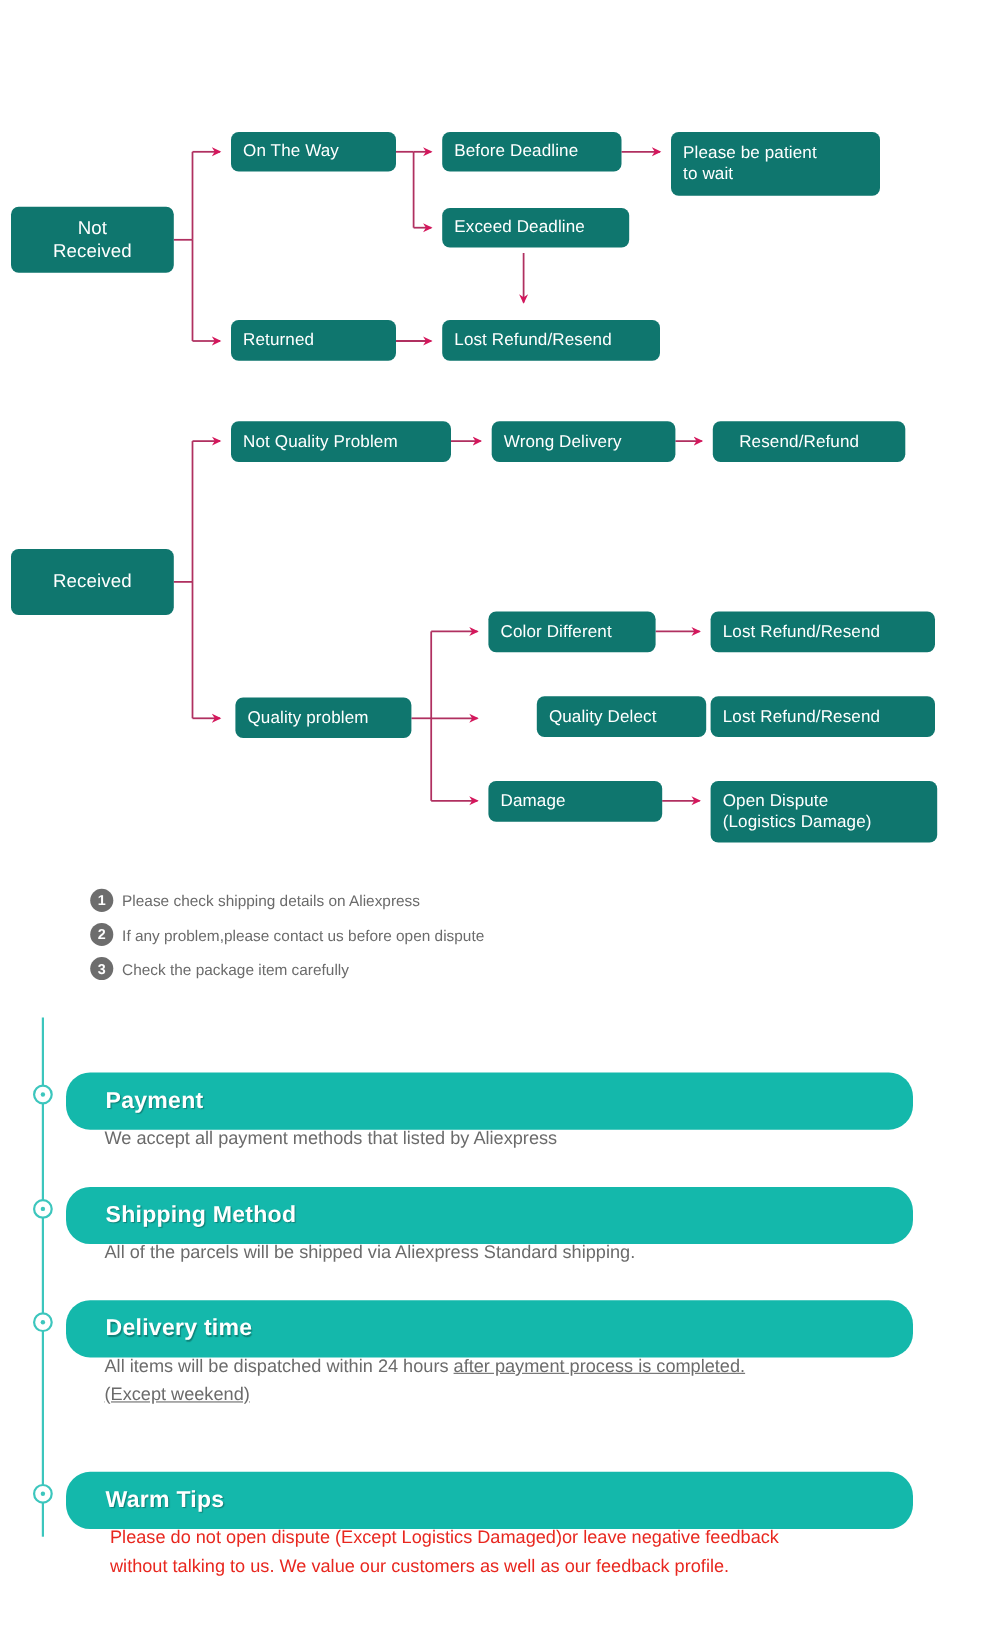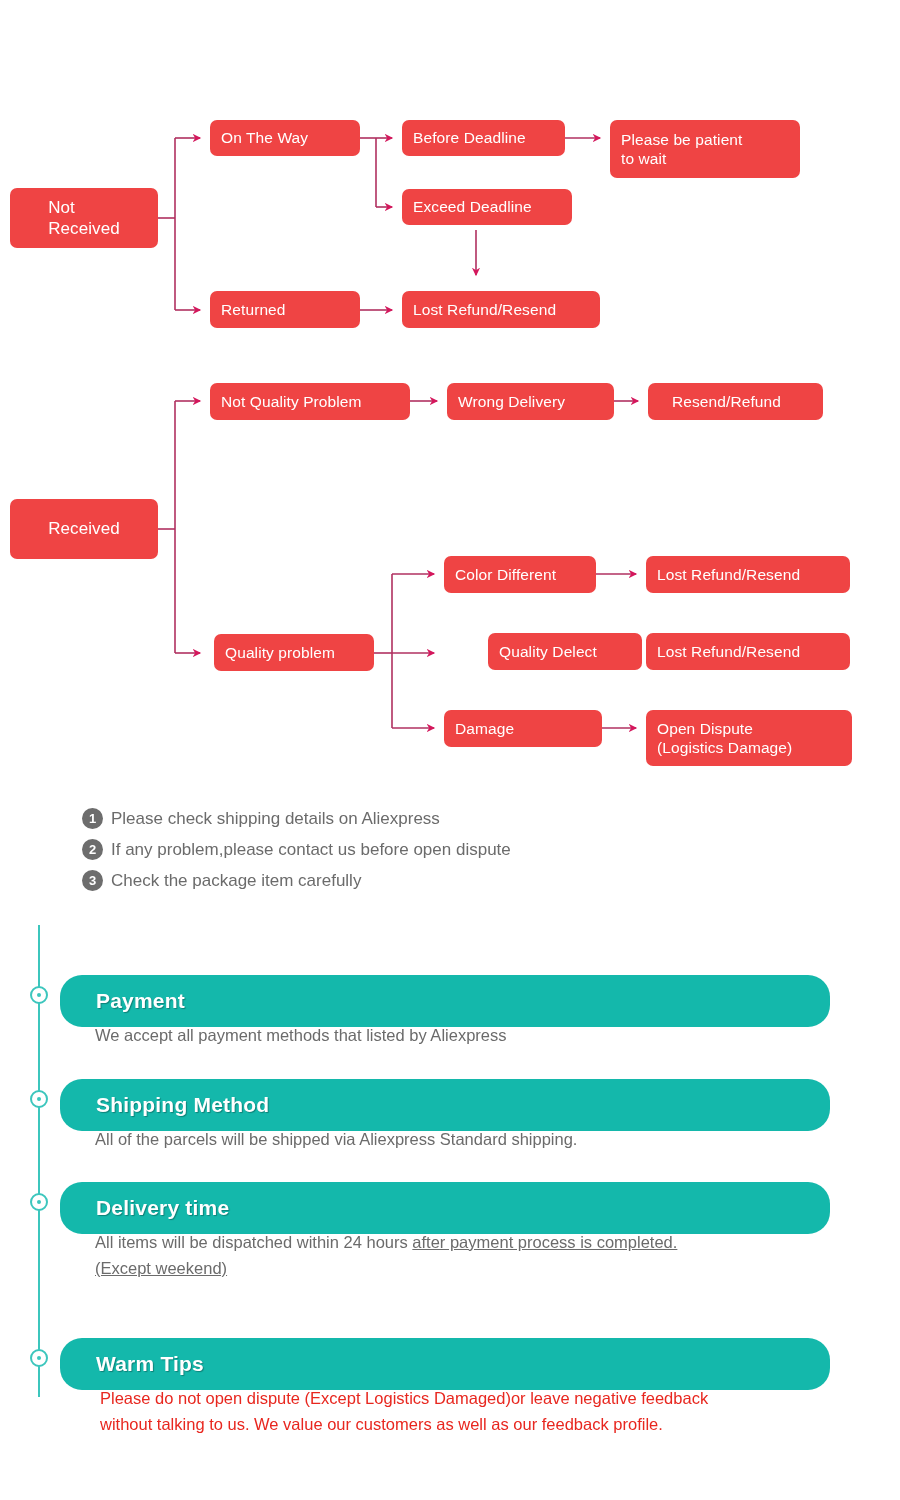--- a/index.html
+++ b/index.html
@@ -11,50 +11,50 @@
     position: relative;
     overflow: hidden;
   }
   .stage { position:absolute; left:0; top:0; width:900px; height:1500px; }
 
   
   .flow-svg { position:absolute; left:0; top:0; width:900px; height:800px; }
 
   .node {
     position: absolute;
-    background: #ef4444;
+    background: #0f766e;
     border-radius: 7px;
     color: #ffffff;
     display: flex;
     align-items: center;
     padding: 0 11px;
     font-size: 15.5px;
     letter-spacing: 0.1px;
     line-height: 1.25;
     white-space: pre-line;
   }
   .node.root {
     justify-content: center;
-    text-align: left;
+    text-align: center;
     font-size: 17px;
   }
   .node.two-line { align-items: center; }
 
   
   .notes { position:absolute; left:82px; top:808px; width:700px; }
   .note-row { display:flex; align-items:center; margin-bottom:10px; }
   .note-num {
     width: 21px; height: 21px; border-radius: 50%;
     background: #6d6d6d; color:#fff;
     font-size: 13px; font-weight: bold;
     display:flex; align-items:center; justify-content:center;
     flex: 0 0 21px;
     margin-right: 8px;
   }
-  .note-text { font-size: 17px; color:#6b6b6b; }
+  .note-text { font-size: 14px; color:#6b6b6b; }
 
   
   .timeline { position:absolute; left:0px; top:925px; width:900px; height:540px; }
   .tl-line {
     position:absolute; left:38px; top:0; width:2px; height:472px;
     background:#3cc6bd;
   }
   .tl-dot {
     position:absolute; left:30px; width:18px; height:18px;
     border-radius:50%;

